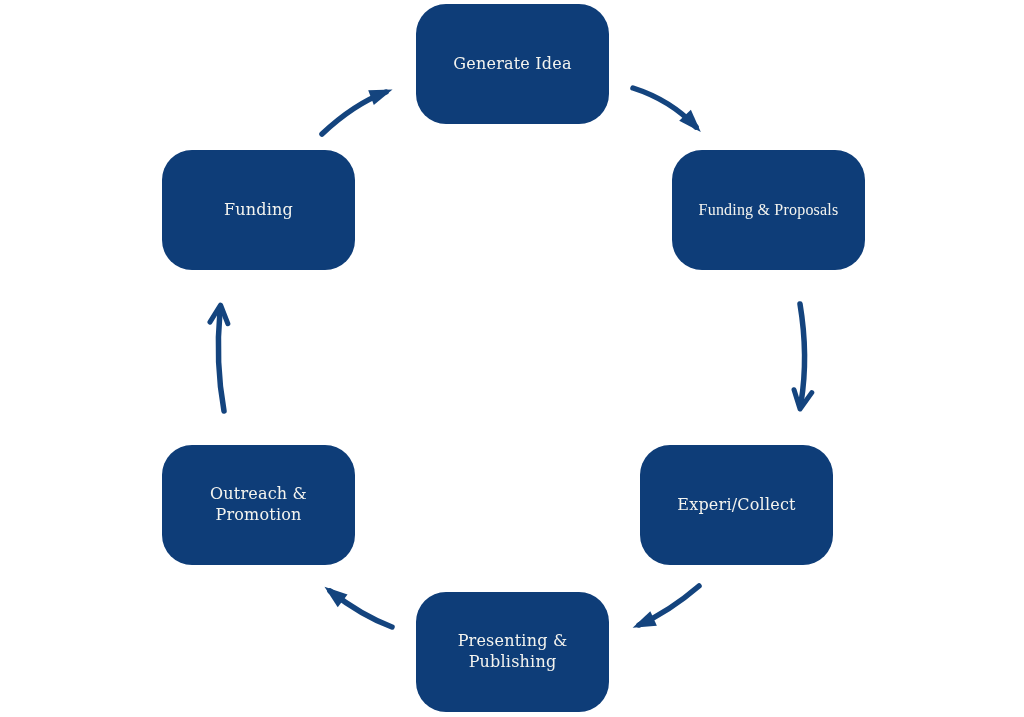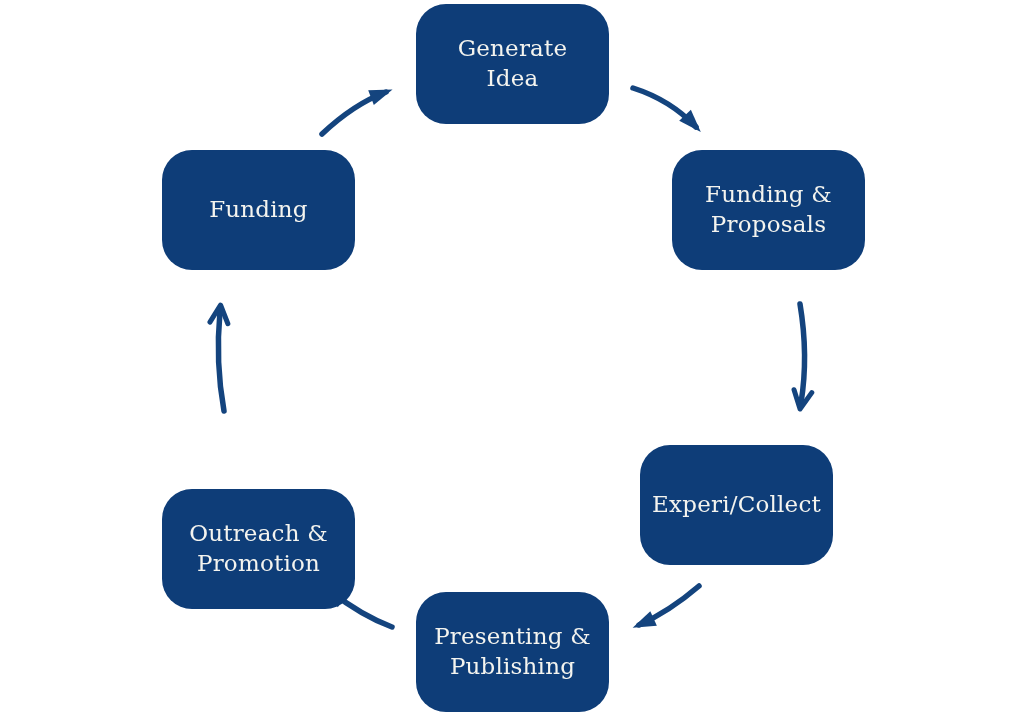--- a/index.html
+++ b/index.html
@@ -26,31 +26,31 @@
     position: absolute;
     width: 193px;
     height: 120px;
     background: #0e3d78;
     border-radius: 30px;
     display: flex;
     align-items: center;
     justify-content: center;
     text-align: center;
     color: #f4f4ef;
-    font-size: 23px;
+    font-size: 16px;
     line-height: 1.3;
     padding: 6px 18px;
     box-sizing: border-box;
     letter-spacing: 0.2px;
   }
   .node-generate-idea        { left: 416px; top: 4px;   }
-  .node-funding-proposals    { left: 672px; top: 150px; }
+  .node-funding-proposals    { left: 672px; top: 150px; font-family: Liberation Serif, serif; }
   .node-experi-collect       { left: 640px; top: 445px; }
   .node-presenting-publishing{ left: 416px; top: 592px; }
-  .node-outreach-promotion   { left: 162px; top: 445px; margin-top: 44px; }
+  .node-outreach-promotion   { left: 162px; top: 445px; }
   .node-assess               { left: 162px; top: 150px; }
 </style>
 </head>
 <body>
 
 <div class="canvas">
 
   <svg class="arrow-layer" viewBox="0 0 1024 717" xmlns="http://www.w3.org/2000/svg" aria-hidden="true">
     <defs>
       <marker id="headSolid" markerUnits="userSpaceOnUse" markerWidth="26" markerHeight="20" viewBox="0 0 26 20" refX="17" refY="10" orient="auto">

